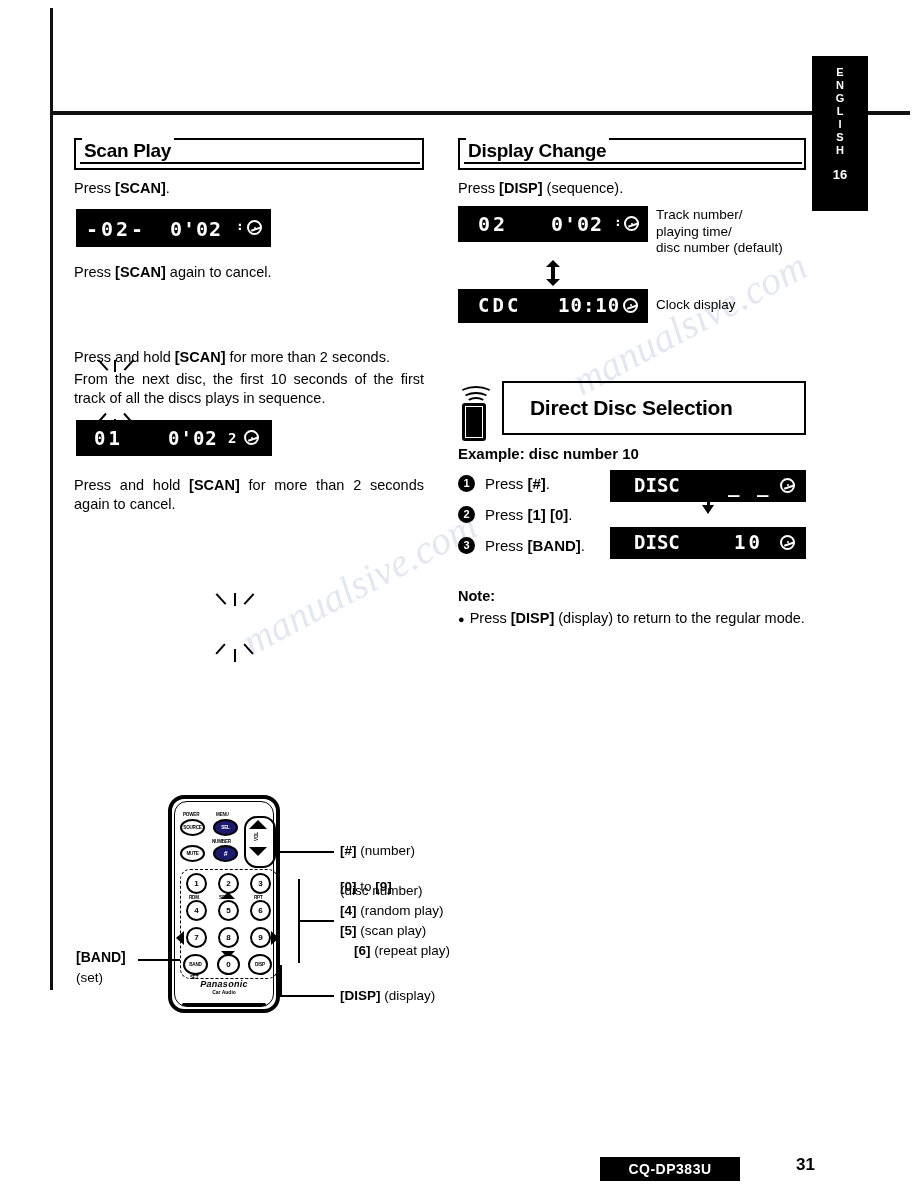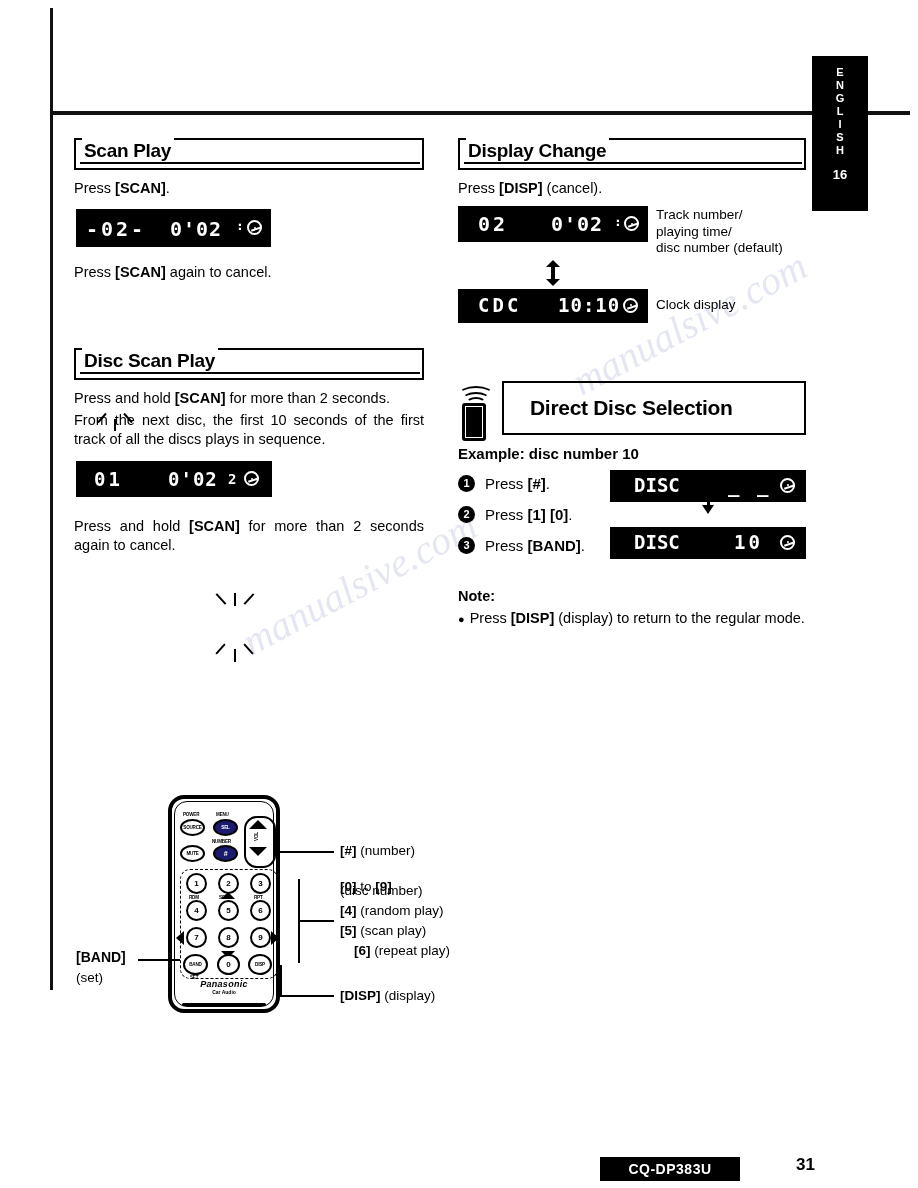--- a/index.html
+++ b/index.html
@@ -229,24 +229,20 @@
         <i style="left:8px;top:2px;width:12px;height:2px;transform:rotate(-48deg);"></i>
         <i style="left:34px;top:2px;width:12px;height:2px;transform:rotate(48deg);"></i>
       </div>
 
       <p class="ptxt" style="margin-top:16px;">
         <span>Press </span><span class="b">[SCAN]</span><span> again to cancel.</span>
       </p>
     </div>
 
     <div style="margin-top:66px;">
-      <div class="sec-head">
-        <span class="title">Disc Scan Play</span>
-        <span class="underline" style="left:4px;width:340px;"></span>
-      </div>
       <p class="ptxt">
         <span>Press and hold </span><span class="b">[SCAN]</span><span> for more than 2 seconds.</span>
       </p>
       <p class="ptxt just">From the next disc, the first 10 seconds of the first track of all the discs plays in sequence.</p>
 
       <div class="lcd" style="width:196px;height:36px;margin:12px 0 0 2px;">
         <span class="seg" style="left:18px;top:7px;font-size:19px;">01</span>
         <span class="seg" style="left:92px;top:7px;font-size:19px;letter-spacing:1px;">0'02</span>
         <span class="seg" style="left:152px;top:10px;font-size:14px;">2</span>
         <span class="disc-ico" style="left:168px;top:10px;">
@@ -271,21 +267,21 @@
   </div>
 
   <div class="col col-right">
 
     <div>
       <div class="sec-head">
         <span class="title">Display Change</span>
         <span class="underline" style="left:4px;width:338px;"></span>
       </div>
       <p class="ptxt">
-        <span>Press </span><span class="b">[DISP]</span><span> (cancel).</span>
+        <span>Press </span><span class="b">[DISP]</span><span> (sequence).</span>
       </p>
 
       <div class="dc-row" style="margin-top:8px;">
         <div class="lcd" style="width:190px;height:36px;">
           <span class="seg" style="left:20px;top:6px;font-size:20px;">02</span>
           <span class="seg" style="left:93px;top:6px;font-size:20px;letter-spacing:1px;">0'02</span>
           <span class="seg" style="left:156px;top:8px;font-size:13px;">:</span>
           <span class="disc-ico" style="left:166px;top:10px;">
               <i class="ring"></i>
             </span>

